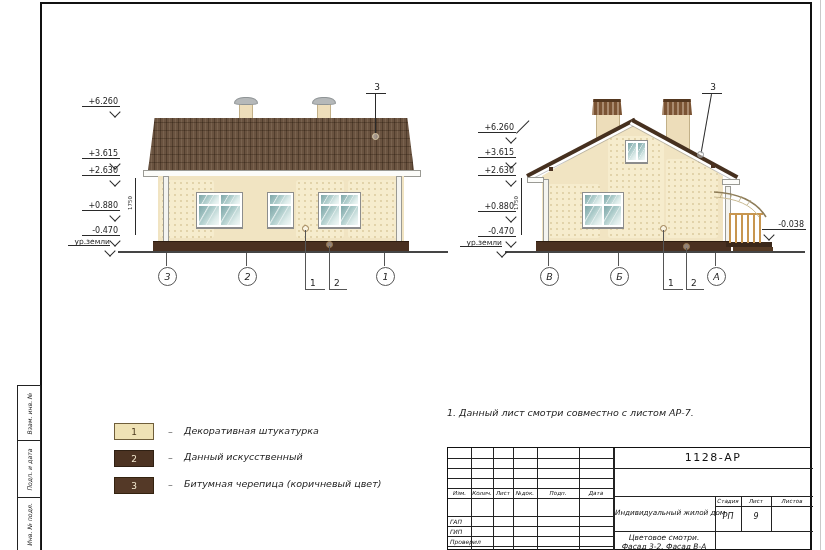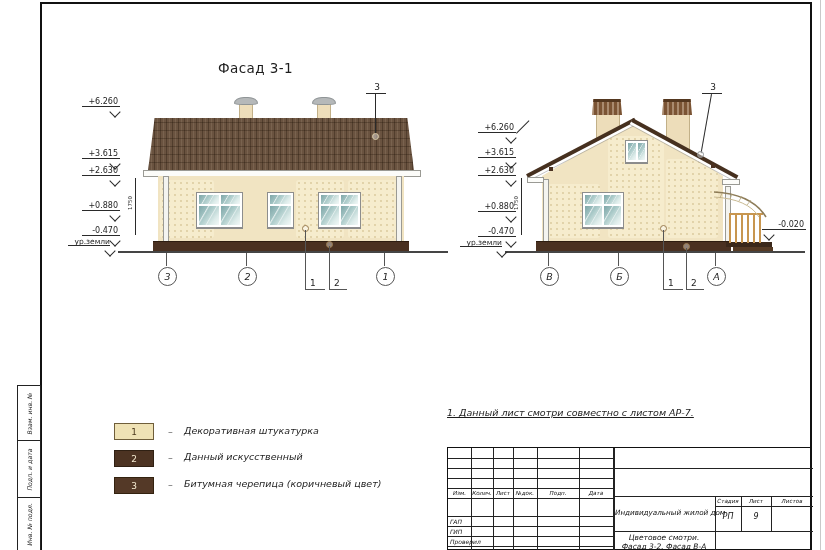--- a/index.html
+++ b/index.html
@@ -75,21 +75,20 @@
 </head>
 <body>
 
 <div id="page">
 
   <div class="hl frame" style="left:40px;top:2px;width:772px;height:1.5px;"></div>
   <div class="vl frame" style="left:40px;top:2px;height:548px;width:1.5px;"></div>
   <div class="vl frame" style="left:810px;top:2px;height:548px;width:1.5px;"></div>
   <div class="vl" style="left:820px;top:0;height:550px;background:#c9c9c9;"></div>
 
-  <div class="t ftitle" style="left:198px;top:60px;width:115px;">Фасад 3-1</div>
 
   <div class="stub" style="left:239px;top:103px;width:12px;height:18px;"></div>
   <div class="capG" style="left:234px;top:97px;width:22px;height:6px;"></div>
   <div class="stub" style="left:317px;top:103px;width:12px;height:18px;"></div>
   <div class="capG" style="left:312px;top:97px;width:22px;height:6px;"></div>
 
   <div class="roofTex" style="left:148px;top:118px;width:266px;height:53px;"></div>
   <div class="eave" style="left:143px;top:170px;width:276px;height:5px;"></div>
 
   <div class="wall" style="left:158px;top:176px;width:246px;height:65px;">
@@ -240,21 +239,21 @@
   <div class="shelf" style="left:478px;top:236px;width:38px;"></div>
   <div class="chv" style="left:507px;top:238px;"></div>
 
   <div class="t" style="left:462px;top:238px;width:40px;font-size:7.5px;text-align:right;">ур.земли</div>
   <div class="shelf" style="left:460px;top:246px;width:42px;"></div>
   <div class="chv" style="left:498px;top:248px;"></div>
 
   <div class="dln" style="left:521px;top:178px;height:57px;"></div>
   <div class="t dimtxt" style="left:509px;top:200px;">1750</div>
 
-  <div class="t mknum" style="left:764px;top:220px;width:40px;">-0.020</div>
+  <div class="t mknum" style="left:764px;top:220px;width:40px;">-0.038</div>
   <div class="shelf" style="left:762px;top:229px;width:44px;"></div>
   <div class="chv" style="left:765px;top:231px;"></div>
 
   <div class="t" style="left:704px;top:82px;width:18px;text-align:center;font-size:9px;">3</div>
   <div class="shelf" style="left:702px;top:93px;width:20px;"></div>
   <div class="dln" style="left:711px;top:94px;height:60px;transform:rotate(10deg);transform-origin:top left;"></div>
   <div class="dot" style="left:697px;top:151px;border-color:#8f9496;"></div>
 
   <div class="tick" style="left:548px;top:253px;height:13px;"></div>
   <div class="tick" style="left:618px;top:253px;height:13px;"></div>
@@ -290,21 +289,21 @@
     </div>
   <div class="t it" style="left:168px;top:452px;font-size:9.5px;">–</div>
   <div class="t lgLabel it" style="left:184px;top:451px;">Данный искусственный</div>
 
   <div class="sw" style="left:114px;top:477px;background:#543927;color:#f4ead0;border-color:#33220f;">
       <span>3</span>
     </div>
   <div class="t it" style="left:168px;top:479px;font-size:9.5px;">–</div>
   <div class="t lgLabel it" style="left:184px;top:478px;">Битумная черепица (коричневый цвет)</div>
 
-  <div class="t it" style="left:447px;top:407px;font-size:9.5px;text-decoration:underline;">1. Данный лист смотри совместно с листом АР-7.</div>
+  <div class="t it" style="left:447px;top:407px;font-size:9.5px;">1. Данный лист смотри совместно с листом АР-7.</div>
 
   <div id="tb">
 
     <div class="vl" style="left:23px;top:0;height:103px;"></div>
     <div class="vl" style="left:45px;top:0;height:103px;"></div>
     <div class="vl" style="left:65px;top:0;height:103px;"></div>
     <div class="vl" style="left:89px;top:0;height:103px;"></div>
     <div class="vl" style="left:131px;top:0;height:103px;"></div>
     <div class="vl" style="left:165px;top:0;height:103px;width:1.5px;"></div>
 
@@ -319,20 +318,21 @@
     <div class="hl" style="left:0;top:98px;width:165px;"></div>
 
     <div class="hl" style="left:165px;top:20px;width:200px;"></div>
     <div class="hl" style="left:165px;top:48px;width:200px;"></div>
     <div class="hl" style="left:267px;top:58px;width:98px;"></div>
     <div class="hl" style="left:165px;top:83px;width:200px;"></div>
     <div class="vl" style="left:267px;top:48px;height:55px;"></div>
     <div class="vl" style="left:293px;top:48px;height:35px;"></div>
     <div class="vl" style="left:323px;top:48px;height:35px;"></div>
 
+    <div class="code" style="left:165px;top:3px;width:200px;">1128-АР</div>
 
     <div class="tbs" style="left:0;top:41.5px;width:23px;">Изм.</div>
     <div class="tbs" style="left:23px;top:41.5px;width:22px;">Колич.</div>
     <div class="tbs" style="left:45px;top:41.5px;width:20px;">Лист</div>
     <div class="tbs" style="left:65px;top:41.5px;width:24px;">№док.</div>
     <div class="tbs" style="left:89px;top:41.5px;width:42px;">Подп.</div>
     <div class="tbs" style="left:131px;top:41.5px;width:34px;">Дата</div>
 
     <div class="tbr" style="left:2px;top:70px;">ГАП</div>
     <div class="tbr" style="left:2px;top:80px;">ГИП</div>

